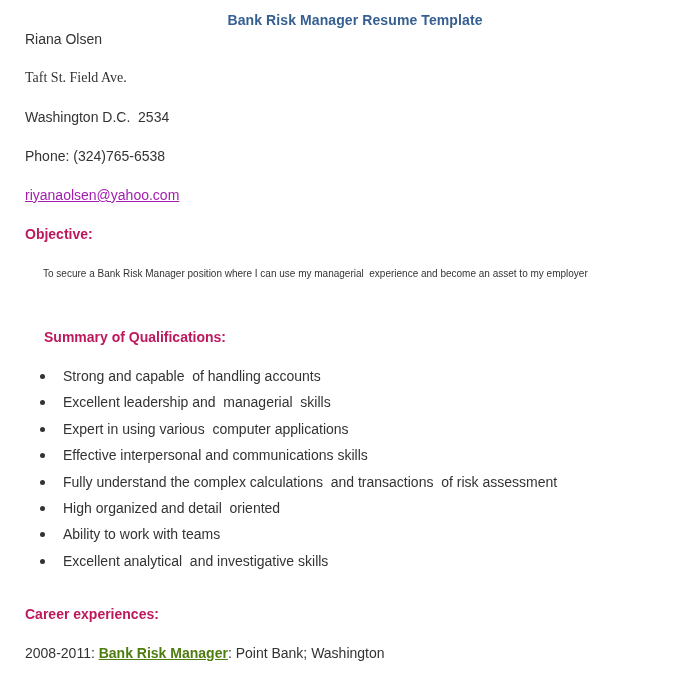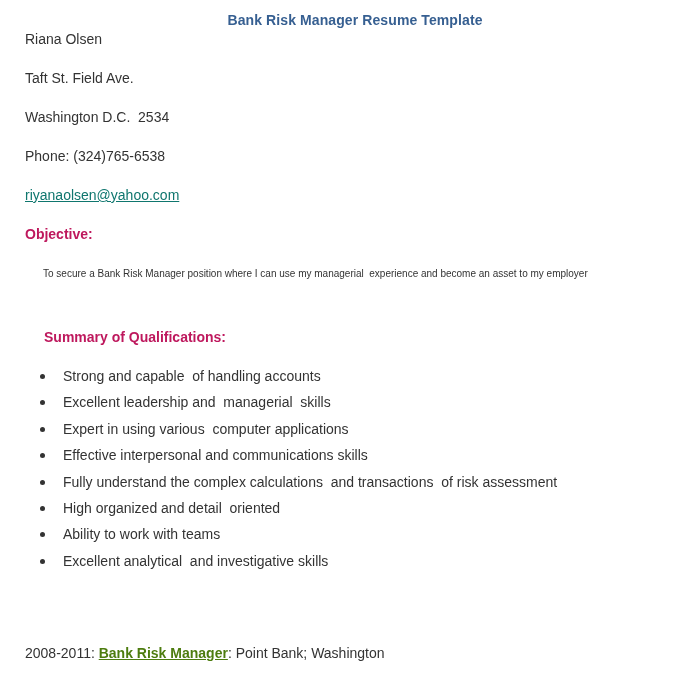--- a/index.html
+++ b/index.html
@@ -39,21 +39,21 @@
       left: 25px;
       font-size: 14px;
       line-height: 18px;
       white-space: nowrap;
     }
     .heading {
       font-weight: bold;
       color: #be185d;
     }
     .link {
-      color: #0f766e;
+      color: #a21caf;
       text-decoration: underline;
     }
     .para {
       position: absolute;
       left: 43px;
       width: 640px;
       font-size: 10px;
       line-height: 24px;
       white-space: normal;
     }
@@ -93,21 +93,21 @@
     }
   </style>
 </head>
 <body>
 
 <div class="page">
 
   <div class="title">Bank Risk Manager Resume Template</div>
 
   <div class="line" style="top:30px;">Riana Olsen</div>
-  <div class="line" style="top:69px;">Taft St. Field Ave.</div>
+  <div class="line" style="top:69px;font-family:Liberation Serif, serif;">Taft St. Field Ave.</div>
   <div class="line" style="top:108px; white-space:pre;">Washington D.C.  2534</div>
   <div class="line" style="top:147px;">Phone: (324)765-6538</div>
   <div class="line" style="top:186px;">
     <a class="link">riyanaolsen@yahoo.com</a>
   </div>
 
   <div class="line heading" style="top:225px;">Objective:</div>
   <div class="para" style="top:262px; white-space:pre-wrap;">To secure a Bank Risk Manager position where I can use my managerial  experience and become an asset to my employer</div>
 
   <div class="line heading" style="top:328px; left:44px;">Summary of Qualifications:</div>
@@ -140,18 +140,19 @@
     <li class="bullet-item">
       <span class="bullet-dot"></span>
       <span class="bullet-text" style="white-space:pre;">Ability to work with teams</span>
     </li>
     <li class="bullet-item">
       <span class="bullet-dot"></span>
       <span class="bullet-text" style="white-space:pre;">Excellent analytical  and investigative skills</span>
     </li>
   </ul>
 
+  <div class="line heading" style="top:605px;">Career experiences:</div>
 
   <div class="line" style="top:644px;">
     <span>2008-2011: </span><b class="strong">Bank Risk Manager</b><span>: Point Bank; Washington</span>
   </div>
 
 </div>
 
 </body></html>

